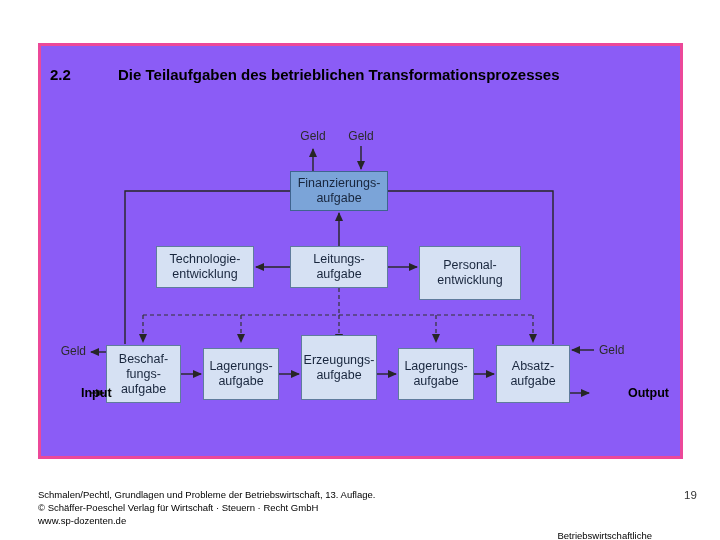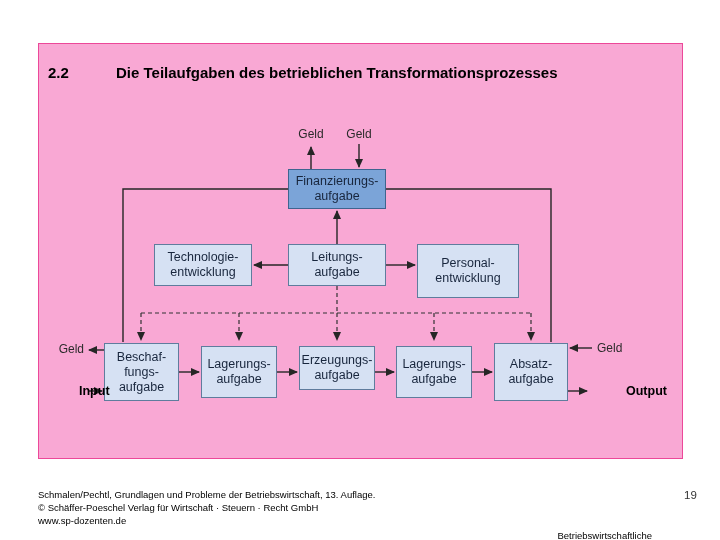--- a/index.html
+++ b/index.html
@@ -2,21 +2,21 @@
 <html><head>
 <meta charset="utf-8">
 <style>
   html,body{margin:0;padding:0;}
   body{
     width:720px;height:540px;position:relative;background:#ffffff;
     font-family:"Liberation Sans","DejaVu Sans",sans-serif;overflow:hidden;
   }
   .frame{
     position:absolute;left:38px;top:43px;width:645px;height:416px;
-    border:1px solid #ec4899;box-sizing:border-box;background:#f9a8d4;
+    border:3px solid #ec4899;box-sizing:border-box;background:#8b5cf6;
   }
   .slide-title{position:absolute;top:20px;left:0;width:100%;color:#000;font-weight:bold;font-size:15px;}
   .sec-num{position:absolute;left:9px;top:0;}
   .title-text{position:absolute;left:77px;top:0;white-space:nowrap;}
   .dbox{
     position:absolute;box-sizing:border-box;display:flex;flex-direction:column;
     align-items:center;justify-content:center;text-align:center;
     font-size:12.5px;line-height:15px;color:#18263d;
   }
   .dbox.primary{background:#7ba4d8;border:1.5px solid #3f648f;}
@@ -106,21 +106,21 @@
     <span>Beschaf-</span>
     <span>fungs-</span>
     <span>aufgabe</span>
   </div>
 
   <div class="dbox light" style="left:162px;top:302px;width:76px;height:52px">
     <span>Lagerungs-</span>
     <span>aufgabe</span>
   </div>
 
-  <div class="dbox light" style="left:260px;top:302px;width:76px;height:44px">
+  <div class="dbox light" style="left:260px;top:289px;width:76px;height:65px">
     <span>Erzeugungs-</span>
     <span>aufgabe</span>
   </div>
 
   <div class="dbox light" style="left:357px;top:302px;width:76px;height:52px">
     <span>Lagerungs-</span>
     <span>aufgabe</span>
   </div>
 
   <div class="dbox light" style="left:455px;top:299px;width:74px;height:58px">

